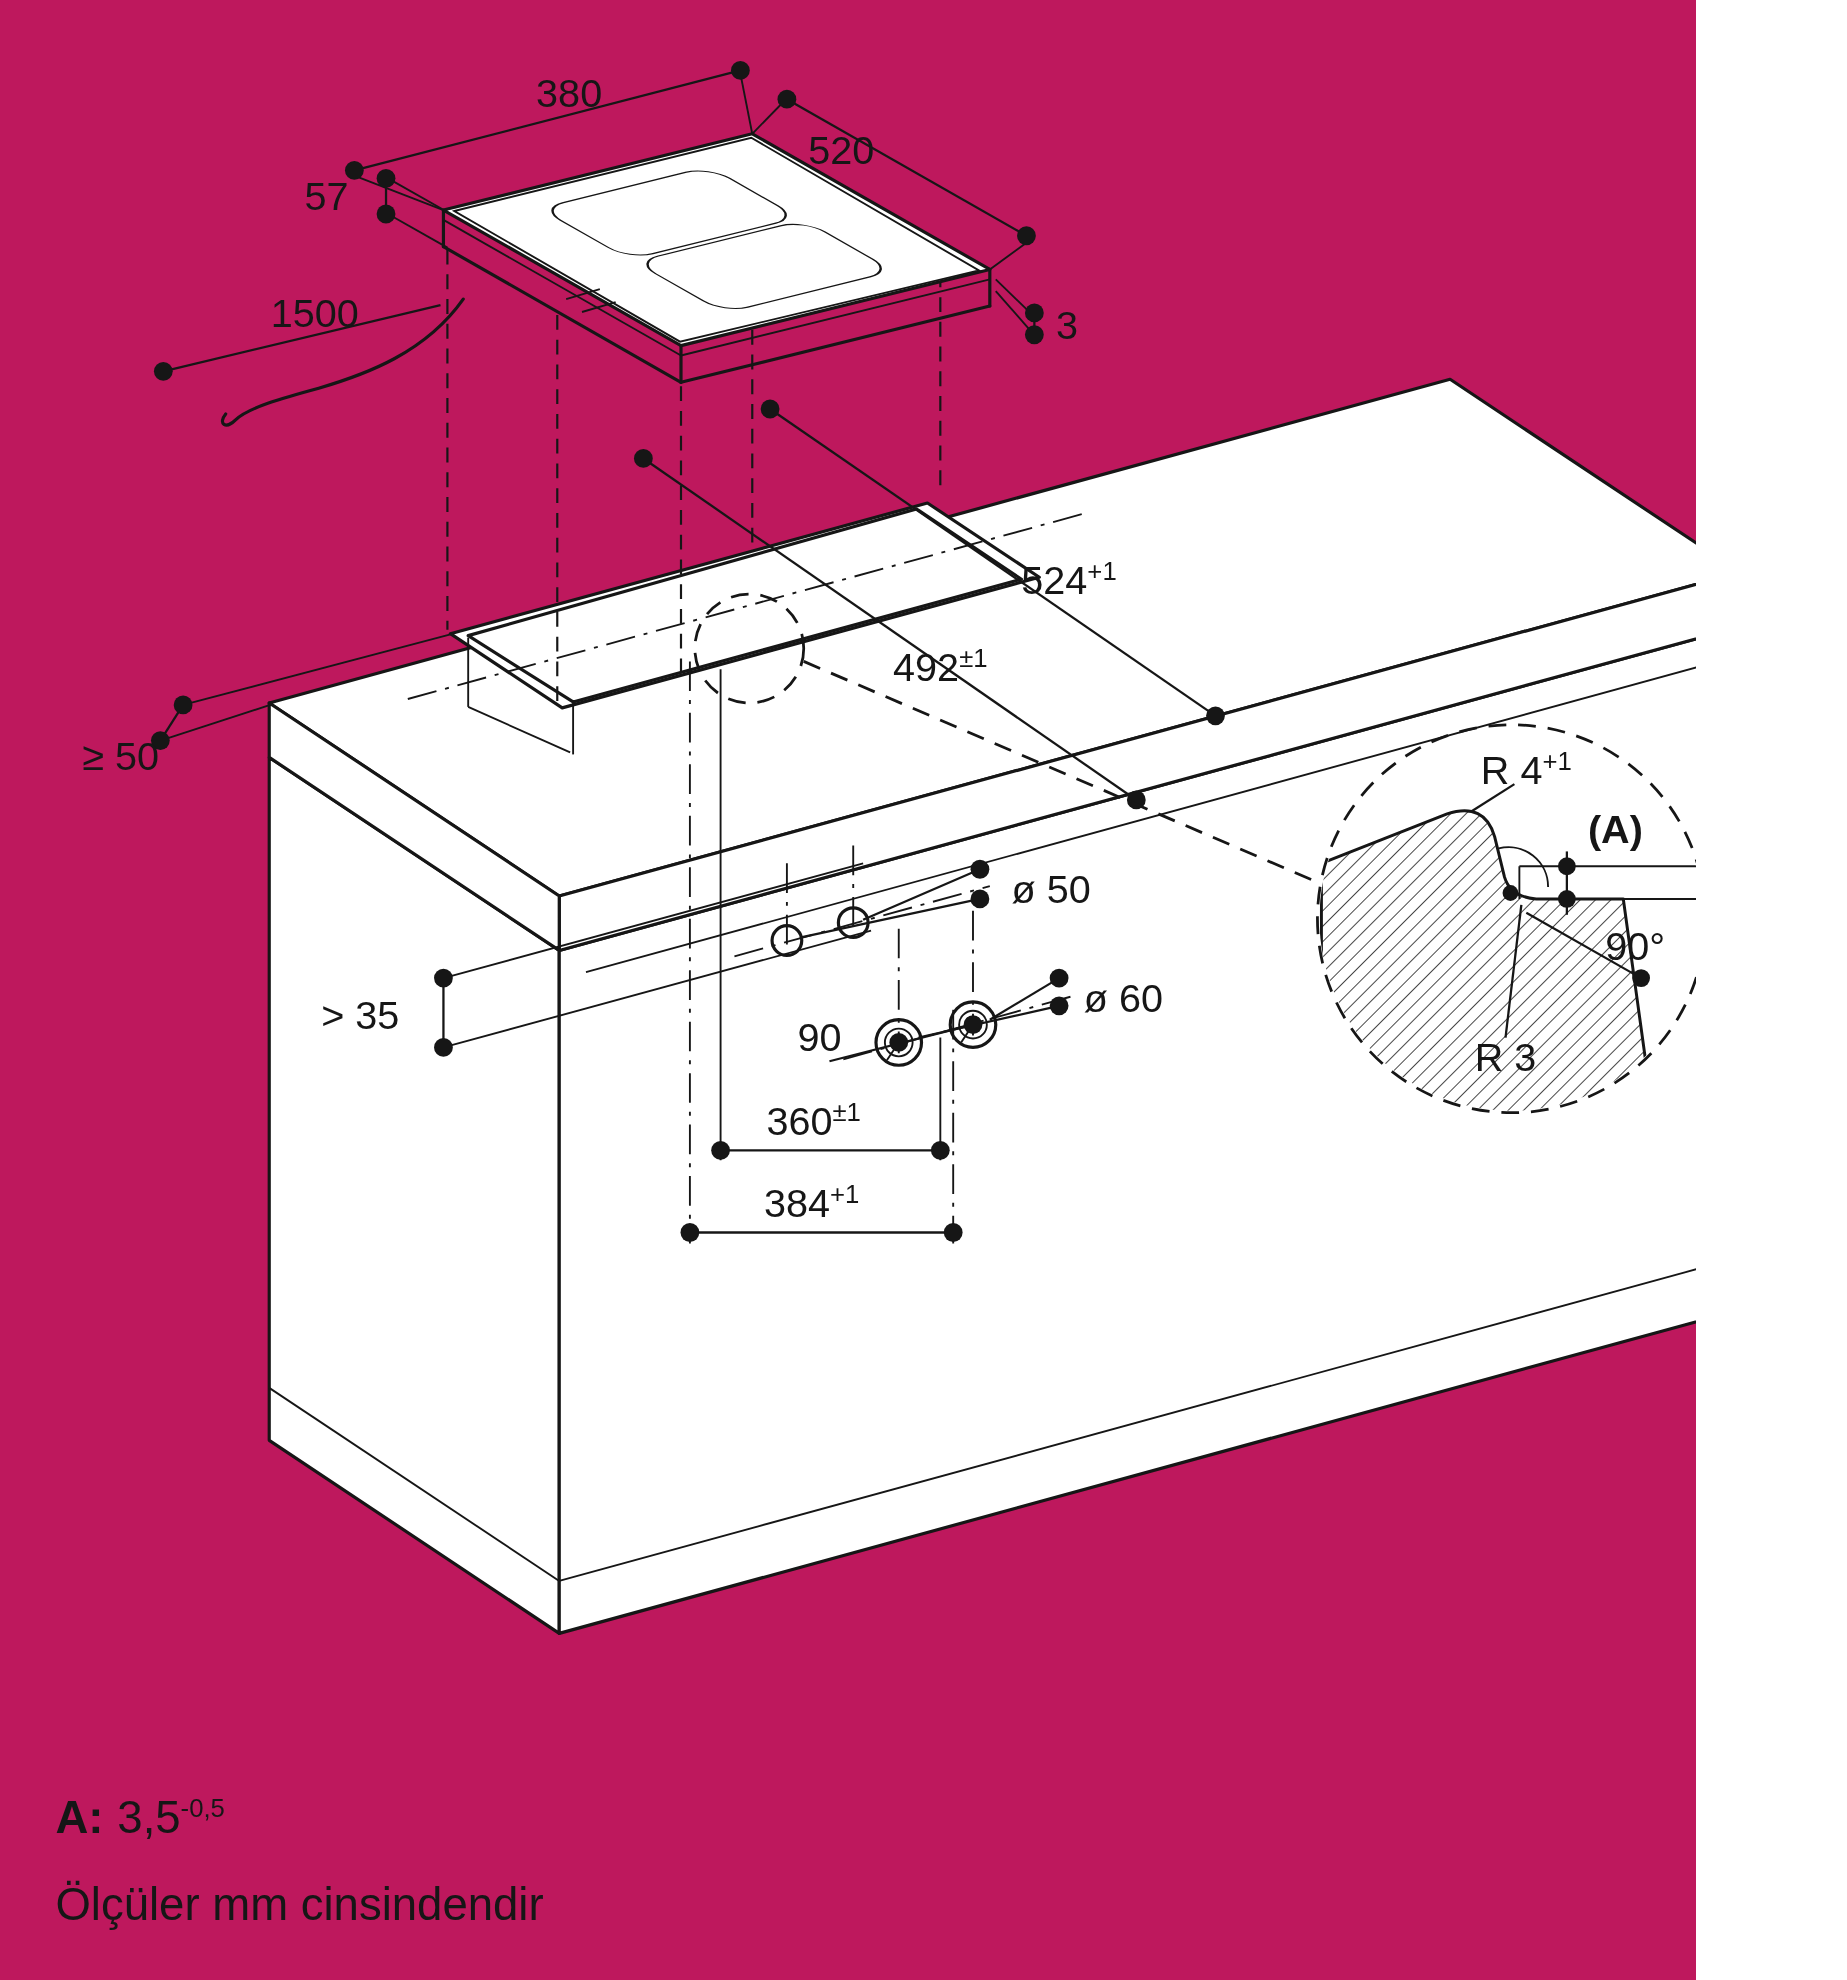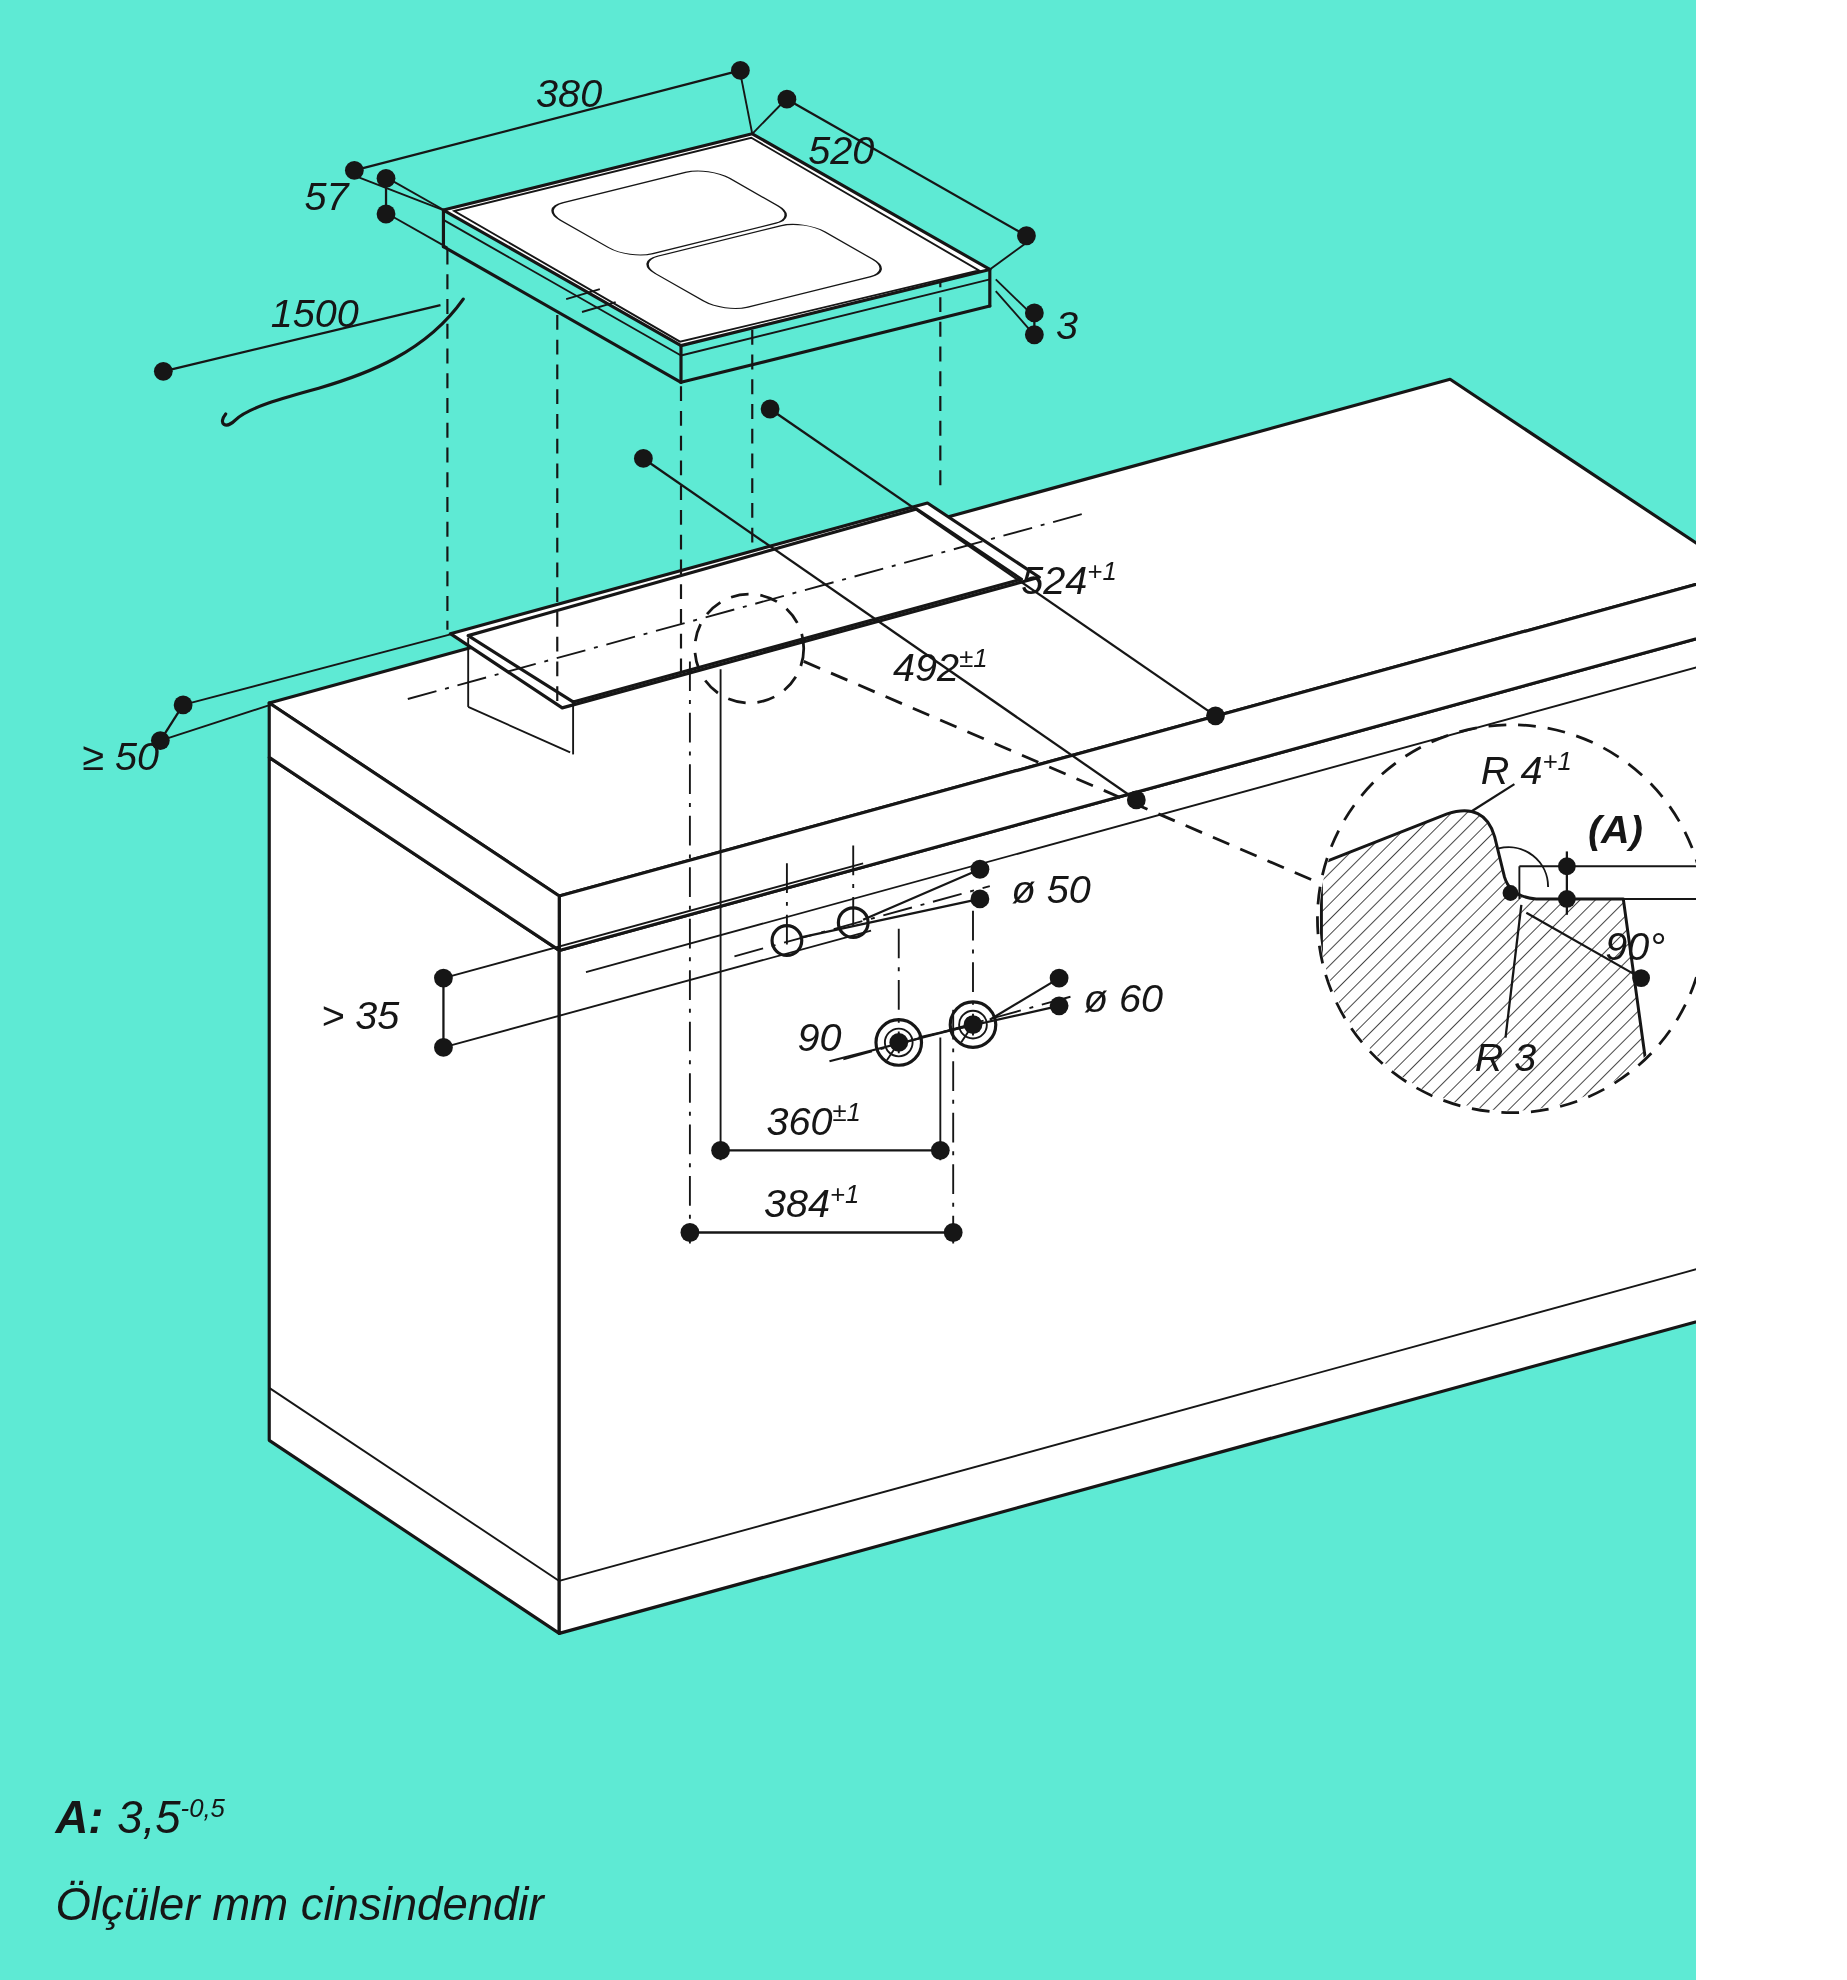--- a/index.html
+++ b/index.html
@@ -1,16 +1,16 @@
 <!DOCTYPE html>
 <html><head>
 <meta charset="utf-8">
 <style>
   html,body{margin:0;padding:0;background:#ffffff;}
-  .page{width:1696px;height:1980px;position:relative;background:#5eead4;overflow:hidden;font-style:italic;}
+  .page{width:1696px;height:1980px;position:relative;background:#be185d;overflow:hidden;}
   svg text{font-family:"Liberation Sans","DejaVu Sans",sans-serif;font-size:40px;fill:#161616;}
   svg .sup{font-size:26px;}
   svg .big{font-size:46px;}
   svg .bold{font-weight:bold;}
   .outline{fill:#ffffff;stroke:#161616;stroke-width:3.2;stroke-linejoin:round;}
   .lineM{stroke:#161616;stroke-width:3.2;fill:none;stroke-linejoin:round;stroke-linecap:round;}
   .lineT{stroke:#161616;stroke-width:1.9;fill:none;}
   .dim{stroke:#161616;stroke-width:2.3;fill:none;}
   .dash{stroke:#161616;stroke-width:2.2;fill:none;stroke-dasharray:15 10;}
   .dashdot{stroke:#161616;stroke-width:1.9;fill:none;stroke-dasharray:30 9 4 9;}

